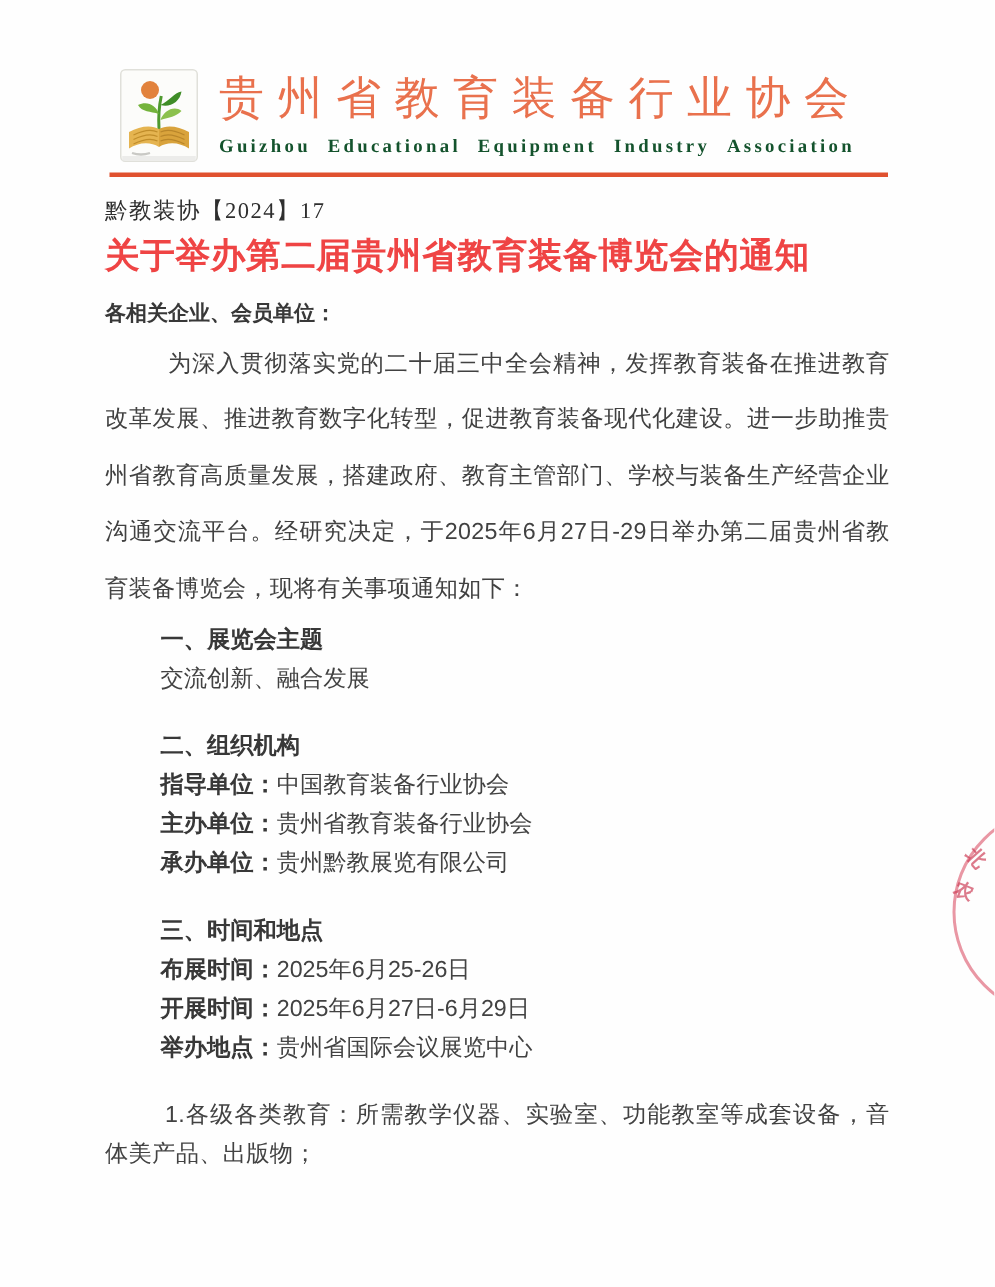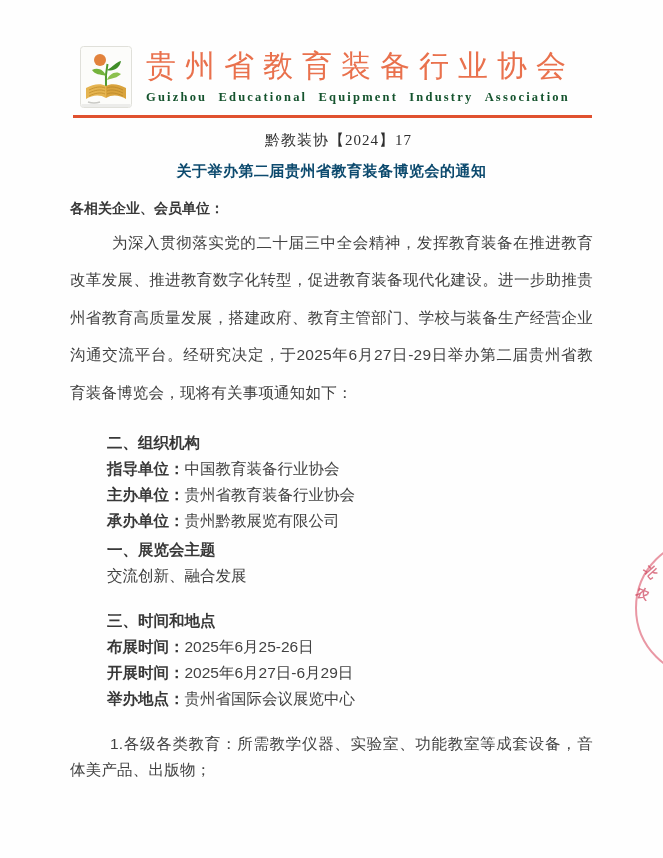--- a/index.html
+++ b/index.html
@@ -28,27 +28,27 @@
     display:flex; justify-content:space-between;
     font-family:"Liberation Serif","DejaVu Serif",serif;
     font-weight:bold; font-size:12.5px; letter-spacing:2.2px;
     color:#14532d;
   }
   .rule { margin:7px 0 0 3px; width:519px; height:2.5px; background:#e0512f; }
 
   
   .doc-number {
     margin-top:13px; margin-right:-14px;
-    text-align:center;
+    text-align:left;
     font-family:"Liberation Serif","DejaVu Serif",serif;
     font-size:15px; color:#2e2e2e; letter-spacing:1px;
   }
   .title {
-    margin-top:6px; text-align:center;
-    font-size:15px; font-weight:bold; color:#0c4a6e;
+    margin-top:6px; text-align:left;
+    font-size:23px; font-weight:bold; color:#ef4444;
     letter-spacing:0.5px; line-height:29px;
   }
 
   
   .salutation { margin-top:12px; font-size:14px; font-weight:bold; color:#383838; line-height:22px; }
   .intro {
     margin-top:5px;
     font-size:15.5px; line-height:37.5px; letter-spacing:0.2px;
     text-align:justify; text-indent:42px; color:#414141;
   }
@@ -113,36 +113,36 @@
     <div class="rule"></div>
 
     <div class="doc-number">黔教装协【2024】17</div>
 
     <div class="title">关于举办第二届贵州省教育装备博览会的通知</div>
 
     <div class="salutation">各相关企业、会员单位：</div>
 
     <div class="intro">为深入贯彻落实党的二十届三中全会精神，发挥教育装备在推进教育改革发展、推进教育数字化转型，促进教育装备现代化建设。进一步助推贵州省教育高质量发展，搭建政府、教育主管部门、学校与装备生产经营企业沟通交流平台。经研究决定，于2025年6月27日-29日举办第二届贵州省教育装备博览会，现将有关事项通知如下：</div>
 
+    <div class="section first">
+      <div class="sec-heading">一、展览会主题</div>
+      <div class="sec-line">交流创新、融合发展</div>
+    </div>
+
     <div class="section">
       <div class="sec-heading">二、组织机构</div>
       <div class="sec-line">
         <span class="lbl">指导单位：</span><span>中国教育装备行业协会</span>
       </div>
       <div class="sec-line">
         <span class="lbl">主办单位：</span><span>贵州省教育装备行业协会</span>
       </div>
       <div class="sec-line">
         <span class="lbl">承办单位：</span><span>贵州黔教展览有限公司</span>
       </div>
-    </div>
-
-    <div class="section first">
-      <div class="sec-heading">一、展览会主题</div>
-      <div class="sec-line">交流创新、融合发展</div>
     </div>
 
     <div class="section">
       <div class="sec-heading">三、时间和地点</div>
       <div class="sec-line">
         <span class="lbl">布展时间：</span><span>2025年6月25-26日</span>
       </div>
       <div class="sec-line">
         <span class="lbl">开展时间：</span><span>2025年6月27日-6月29日</span>
       </div>

